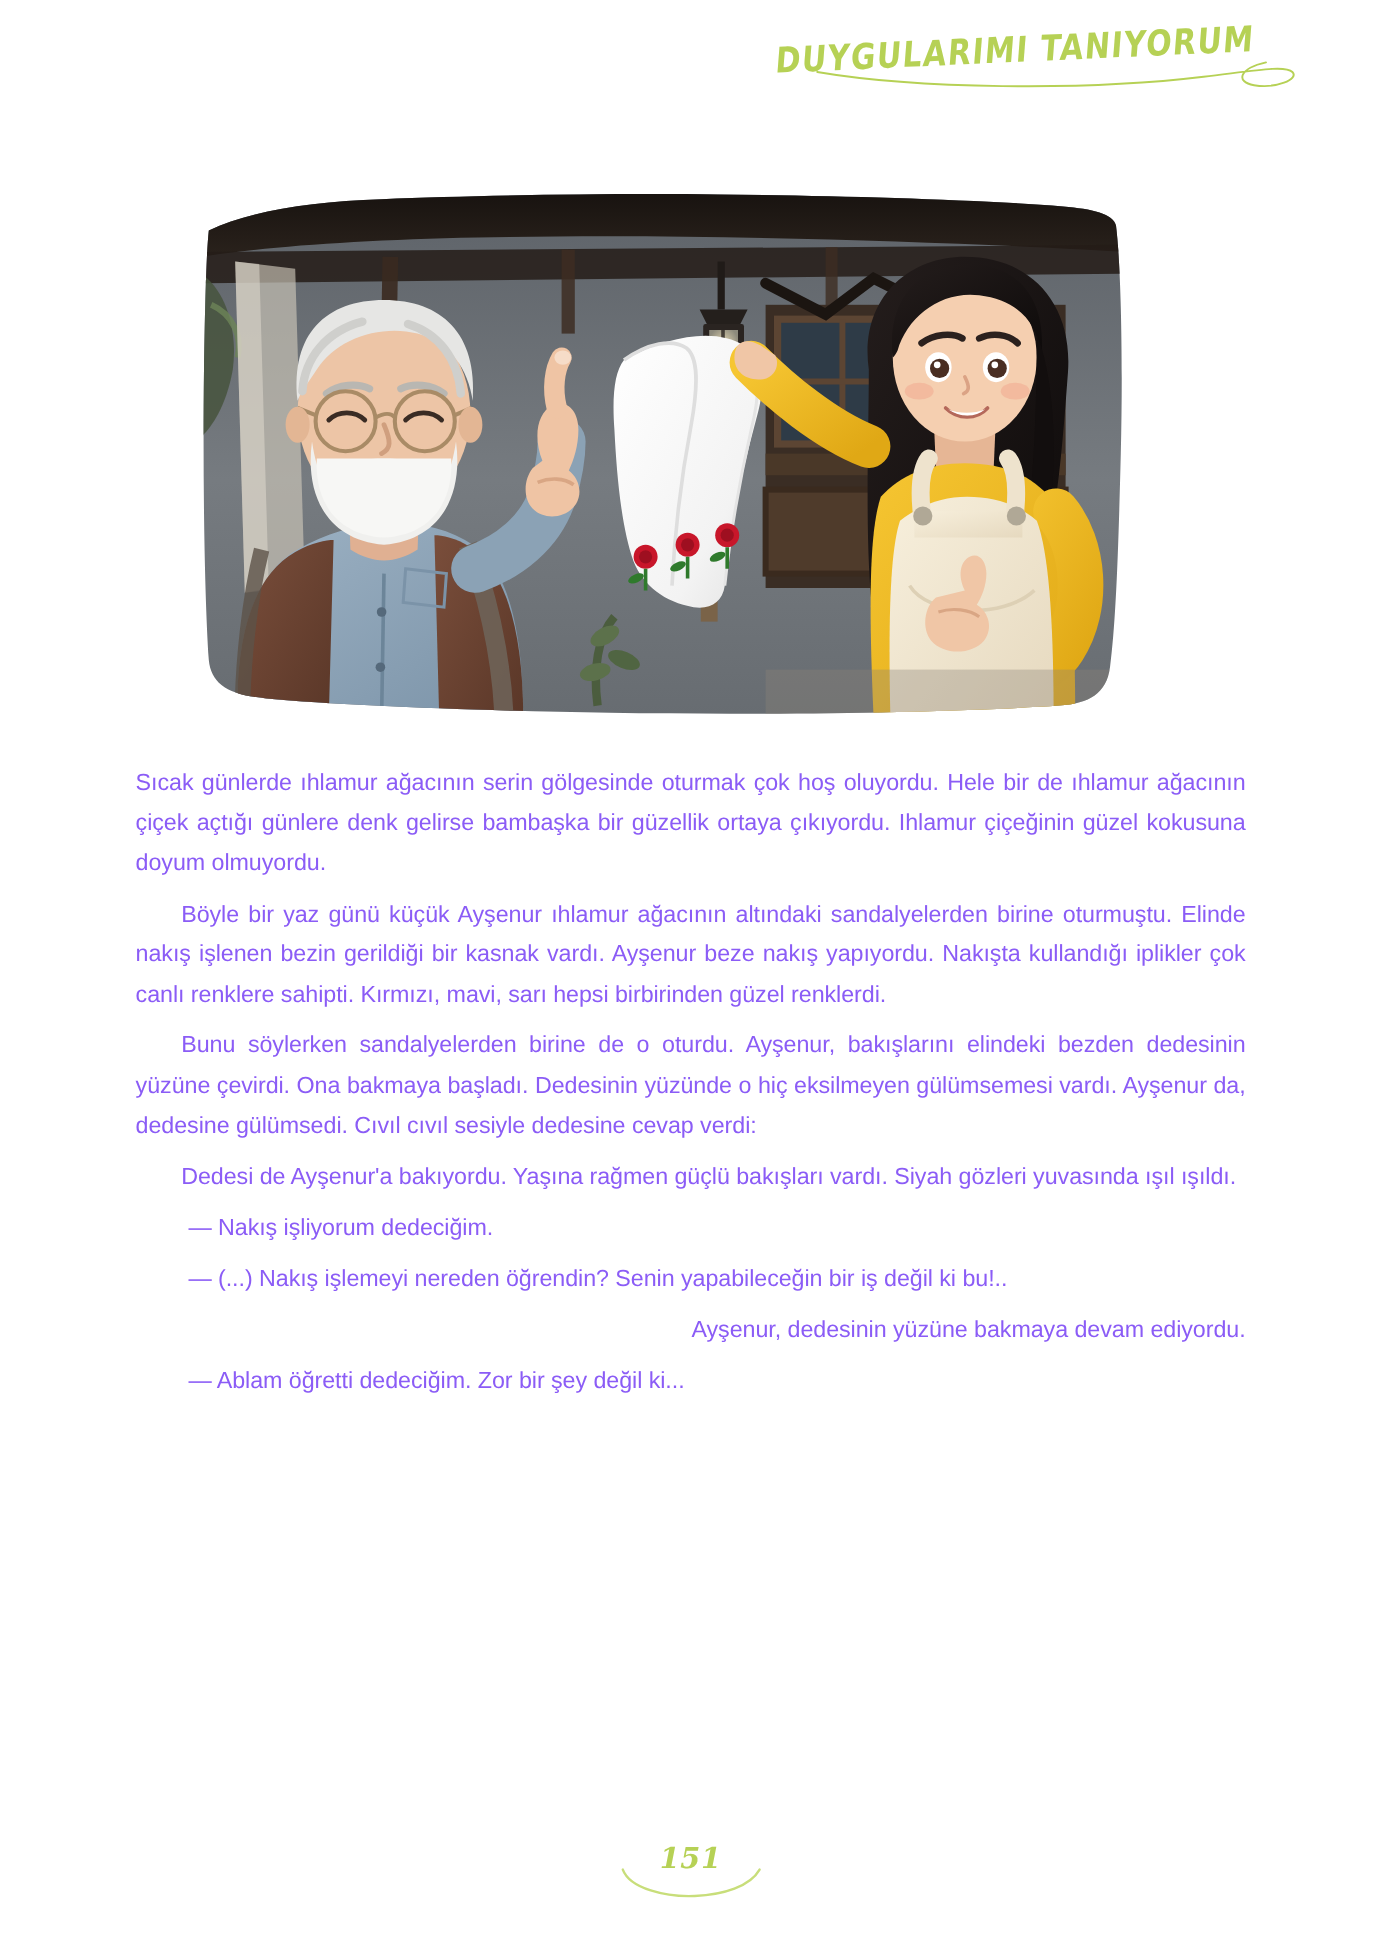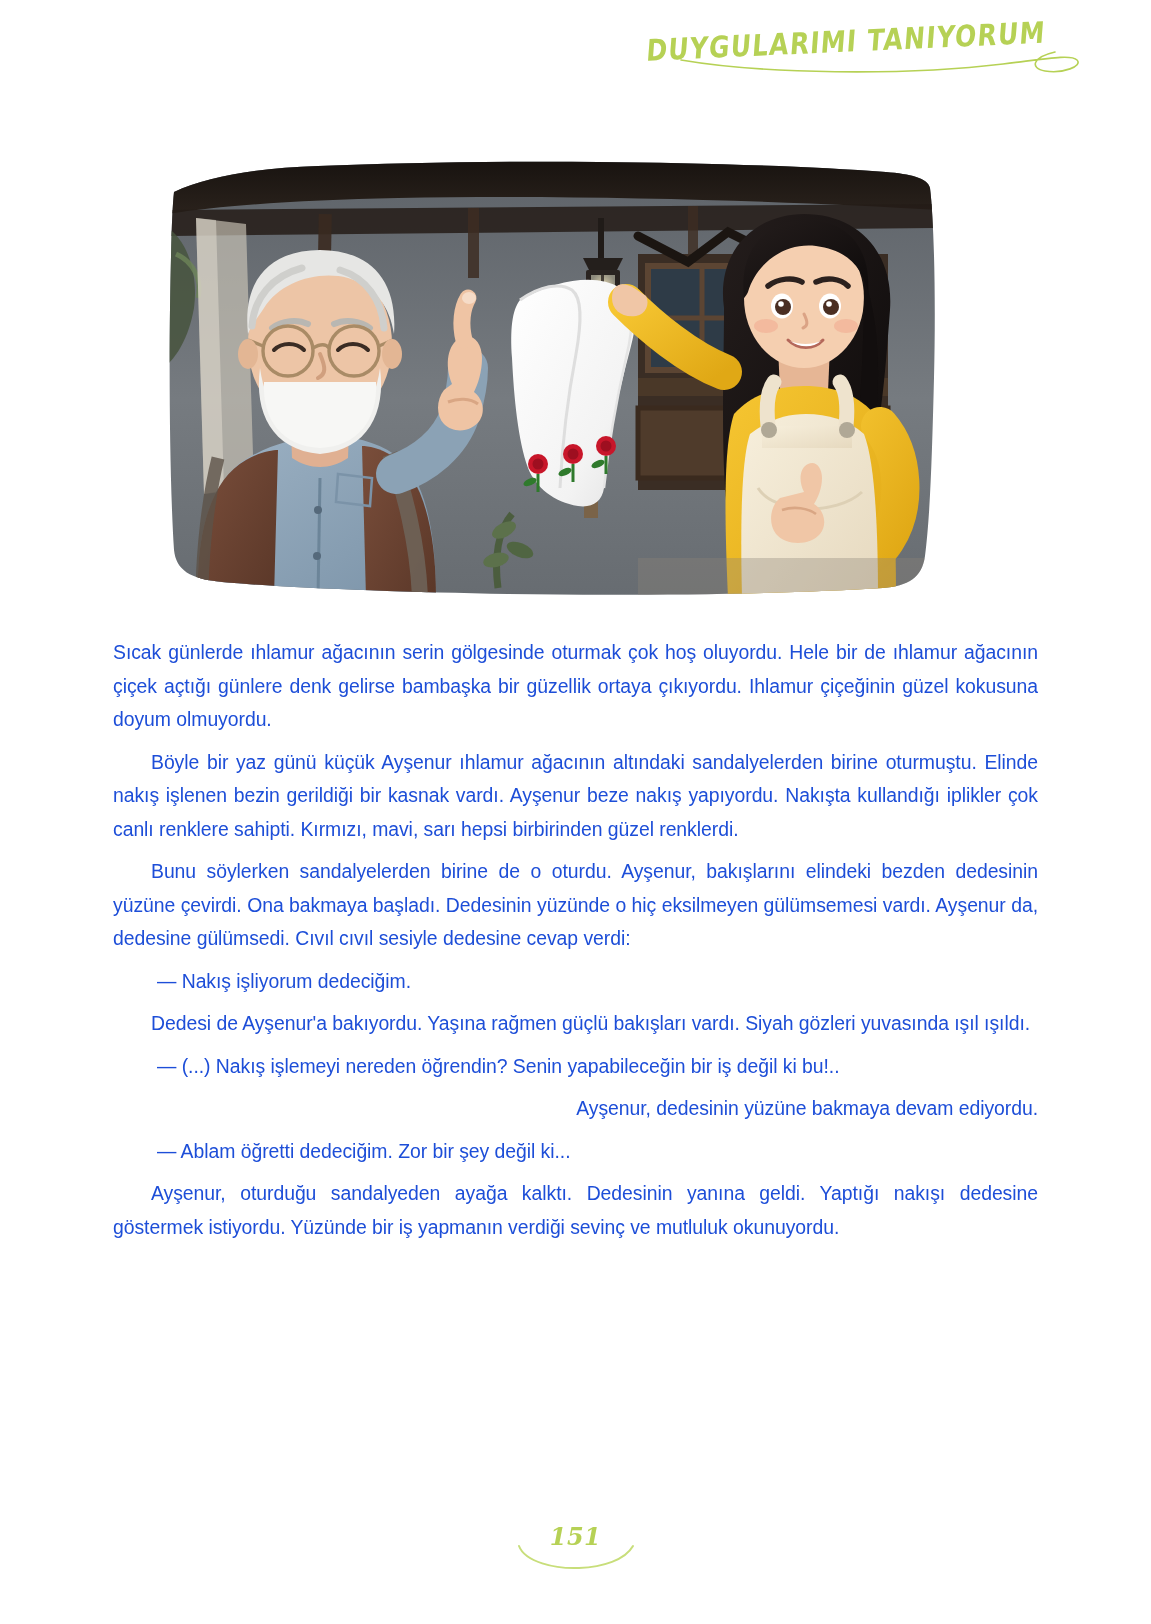--- a/index.html
+++ b/index.html
@@ -67,36 +67,36 @@
   .content {
     position: absolute;
     left: 113px;
     top: 636px;
     width: 925px;
   }
   .para {
     font-family: "Liberation Sans", sans-serif;
     font-size: 19.4px;
     line-height: 33.5px;
-    color: #1d4ed8;
+    color: #8b5cf6;
     text-align: justify;
     margin: 0 0 9px 0;
     letter-spacing: -0.05px;
   }
   .para.indent { text-indent: 38px; }
   .para.indent-small { text-indent: 28px; }
   .para.dialogue { text-indent: 44px; text-align: left; }
   .para.plain { text-align: right; }
 
   
   .footer {
     position: absolute;
     left: 0;
     right: 0;
-    bottom: 52px;
+    bottom: 40px;
     height: 56px;
     display: flex;
     align-items: center;
     justify-content: center;
   }
   .footer-inner { position: relative; width: 170px; height: 56px; }
   .page-num {
     position: absolute;
     left: 0; right: 0;
     top: 6px;
@@ -389,26 +389,25 @@
           <rect x="470" y="400" width="300" height="40" fill="#8b8379" opacity="0.35"></rect>
         </g>
       </svg>
     </div>
   </div>
 
   <div class="content">
     <p class="para">Sıcak günlerde ıhlamur ağacının serin gölgesinde oturmak çok hoş oluyordu. Hele bir de ıhlamur ağacının çiçek açtığı günlere denk gelirse bambaşka bir güzellik ortaya çıkıyordu. Ihlamur çiçeğinin güzel kokusuna doyum olmuyordu.</p>
     <p class="para indent">Böyle bir yaz günü küçük Ayşenur ıhlamur ağacının altındaki sandalyelerden birine oturmuştu. Elinde nakış işlenen bezin gerildiği bir kasnak vardı. Ayşenur beze nakış yapıyordu. Nakışta kullandığı iplikler çok canlı renklere sahipti. Kırmızı, mavi, sarı hepsi birbirinden güzel renklerdi.</p>
     <p class="para indent">Bunu söylerken sandalyelerden birine de o oturdu. Ayşenur, bakışlarını elindeki bezden dedesinin yüzüne çevirdi. Ona bakmaya başladı. Dedesinin yüzünde o hiç eksilmeyen gülümsemesi vardı. Ayşenur da, dedesine gülümsedi. Cıvıl cıvıl sesiyle dedesine cevap verdi:</p>
+    <p class="para indent">Dedesi de Ayşenur'a bakıyordu. Yaşına rağmen güçlü bakışları vardı. Siyah gözleri yuvasında ışıl ışıldı.</p>
     <p class="para dialogue">— Nakış işliyorum dedeciğim.</p>
-    <p class="para indent">Dedesi de Ayşenur'a bakıyordu. Yaşına rağmen güçlü bakışları vardı. Siyah gözleri yuvasında ışıl ışıldı.</p>
     <p class="para dialogue">— (...) Nakış işlemeyi nereden öğrendin? Senin yapabileceğin bir iş değil ki bu!..</p>
     <p class="para indent-small plain">Ayşenur, dedesinin yüzüne bakmaya devam ediyordu.</p>
     <p class="para dialogue">— Ablam öğretti dedeciğim. Zor bir şey değil ki...</p>
-    <p class="para indent">Ayşenur, oturduğu sandalyeden ayağa kalktı. Dedesinin yanına geldi. Yaptığı nakışı dedesine göstermek istiyordu. Yüzünde bir iş yapmanın verdiği sevinç ve mutluluk okunuyordu.</p>
   </div>
 
   <div class="footer">
     <div class="footer-inner">
       <svg class="footer-swoosh" viewBox="0 0 170 34" aria-hidden="true">
         <path d="M28 8 C 34 24, 64 31, 88 30 C 112 29, 134 22, 142 8" fill="none" stroke="#c8de7a" stroke-width="2" stroke-linecap="round"></path>
       </svg>
       <div class="page-num">151</div>
     </div>
   </div>

